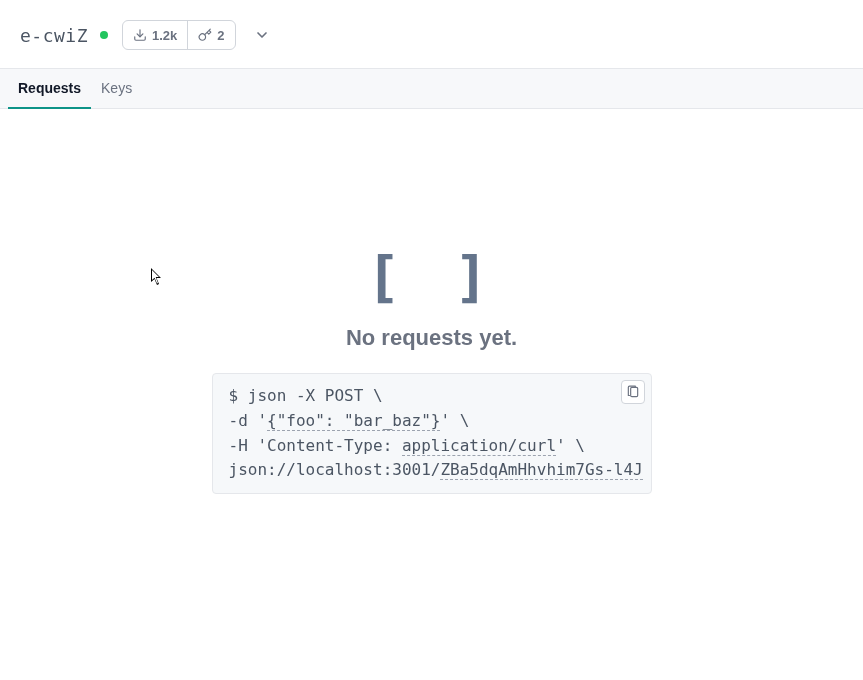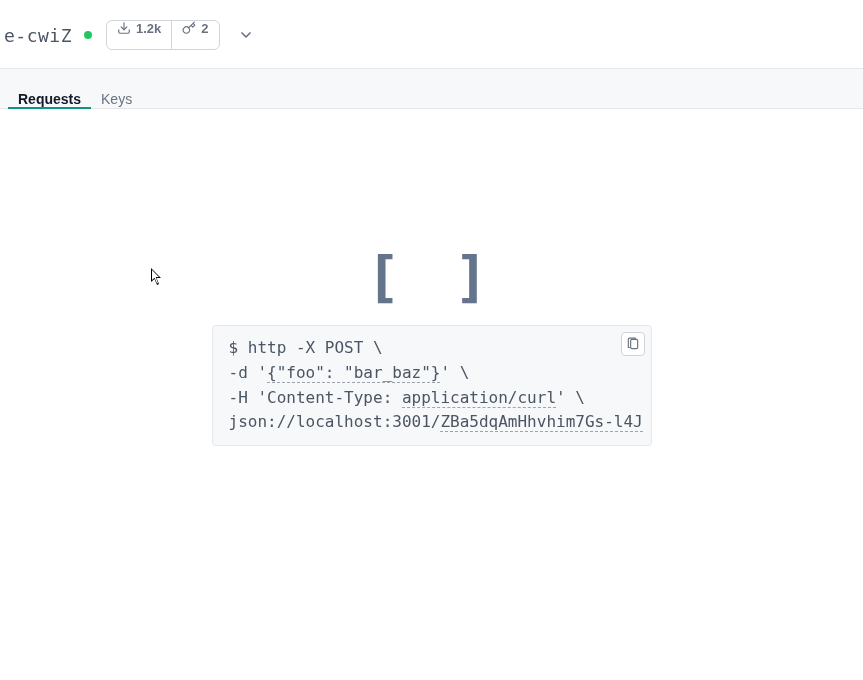--- a/index.html
+++ b/index.html
@@ -25,40 +25,41 @@
       align-items: center;
       gap: 8px;
       padding: 20px 0 18px 0;
       border-bottom: 1px solid #e5e7eb;
     }
     .title {
       font-size: 18px;
       font-weight: 500;
       color: #4b5563;
       letter-spacing: 0.5px;
-      padding-left: 4px;
+      padding-left: 20px;
     }
     .status-dot {
       width: 8px;
       height: 8px;
       border-radius: 50%;
       background: #22c55e;
       margin-left: 4px;
       margin-right: 6px;
     }
     .badge-group {
       display: flex;
       align-items: center;
       border: 1px solid #d1d5db;
       border-radius: 6px;
       overflow: hidden;
       height: 30px;
     }
     .badge {
       display: flex;
+      align-items: center;
       gap: 5px;
       padding: 0 10px;
       height: 100%;
       font-size: 13px;
       font-weight: 600;
       color: #6b7280;
       cursor: pointer;
     }
     .badge + .badge {
       border-left: 1px solid #d1d5db;
@@ -88,21 +89,21 @@
       display: flex;
       align-items: stretch;
       gap: 0;
       background: #f7f8fa;
       border-bottom: 1px solid #e5e7eb;
       height: 40px;
       padding-left: 8px;
     }
     .tab {
       display: flex;
-      align-items: flex-end;
+      align-items: center;
       padding: 0 10px;
       font-size: 14px;
       font-weight: 500;
       color: #6b7280;
       cursor: pointer;
       border-bottom: 2px solid transparent;
       margin-bottom: -1px;
     }
     .tab.active {
       color: #111827;
@@ -217,29 +218,30 @@
   <div class="tab active">
     <span>Requests</span>
   </div>
   <div class="tab">
     <span>Keys</span>
   </div>
 </div>
 
 <div class="main">
   <div class="empty-icon mono">[ ]</div>
+  <div class="empty-heading">No requests yet.</div>
 
   <div class="codebox">
     <div class="copy-btn">
       <svg viewBox="0 0 24 24" fill="none" stroke="currentColor" stroke-width="2" stroke-linecap="round" stroke-linejoin="round">
         <rect x="8" y="4" width="12" height="16" rx="2"></rect>
         <path d="M16 4V2H6a2 2 0 0 0-2 2v14h2"></path>
       </svg>
     </div>
-<pre><span>$</span><span> http -X POST \</span>
+<pre><span>$</span><span> json -X POST \</span>
 <span>-d '</span><span class="dotted">{"foo": "bar_baz"}</span><span>' \</span>
 <span>-H 'Content-Type: </span><span class="dotted">application/curl</span><span>' \</span>
 <span>json://localhost:3001/</span><span class="dotted">ZBa5dqAmHhvhim7Gs-l4J</span></pre>
   </div>
 </div>
 
 <svg class="cursor" viewBox="0 0 12 18">
   <path d="M0 0 L0 14 L3.5 11 L6 17 L8 16 L5.5 10 L10 10 Z" fill="black"></path>
   <path d="M1 2 L1 12 L3.5 9.8 L6 15.5 L7 15 L4.7 9 L8 9 Z" fill="white"></path>
 </svg>

